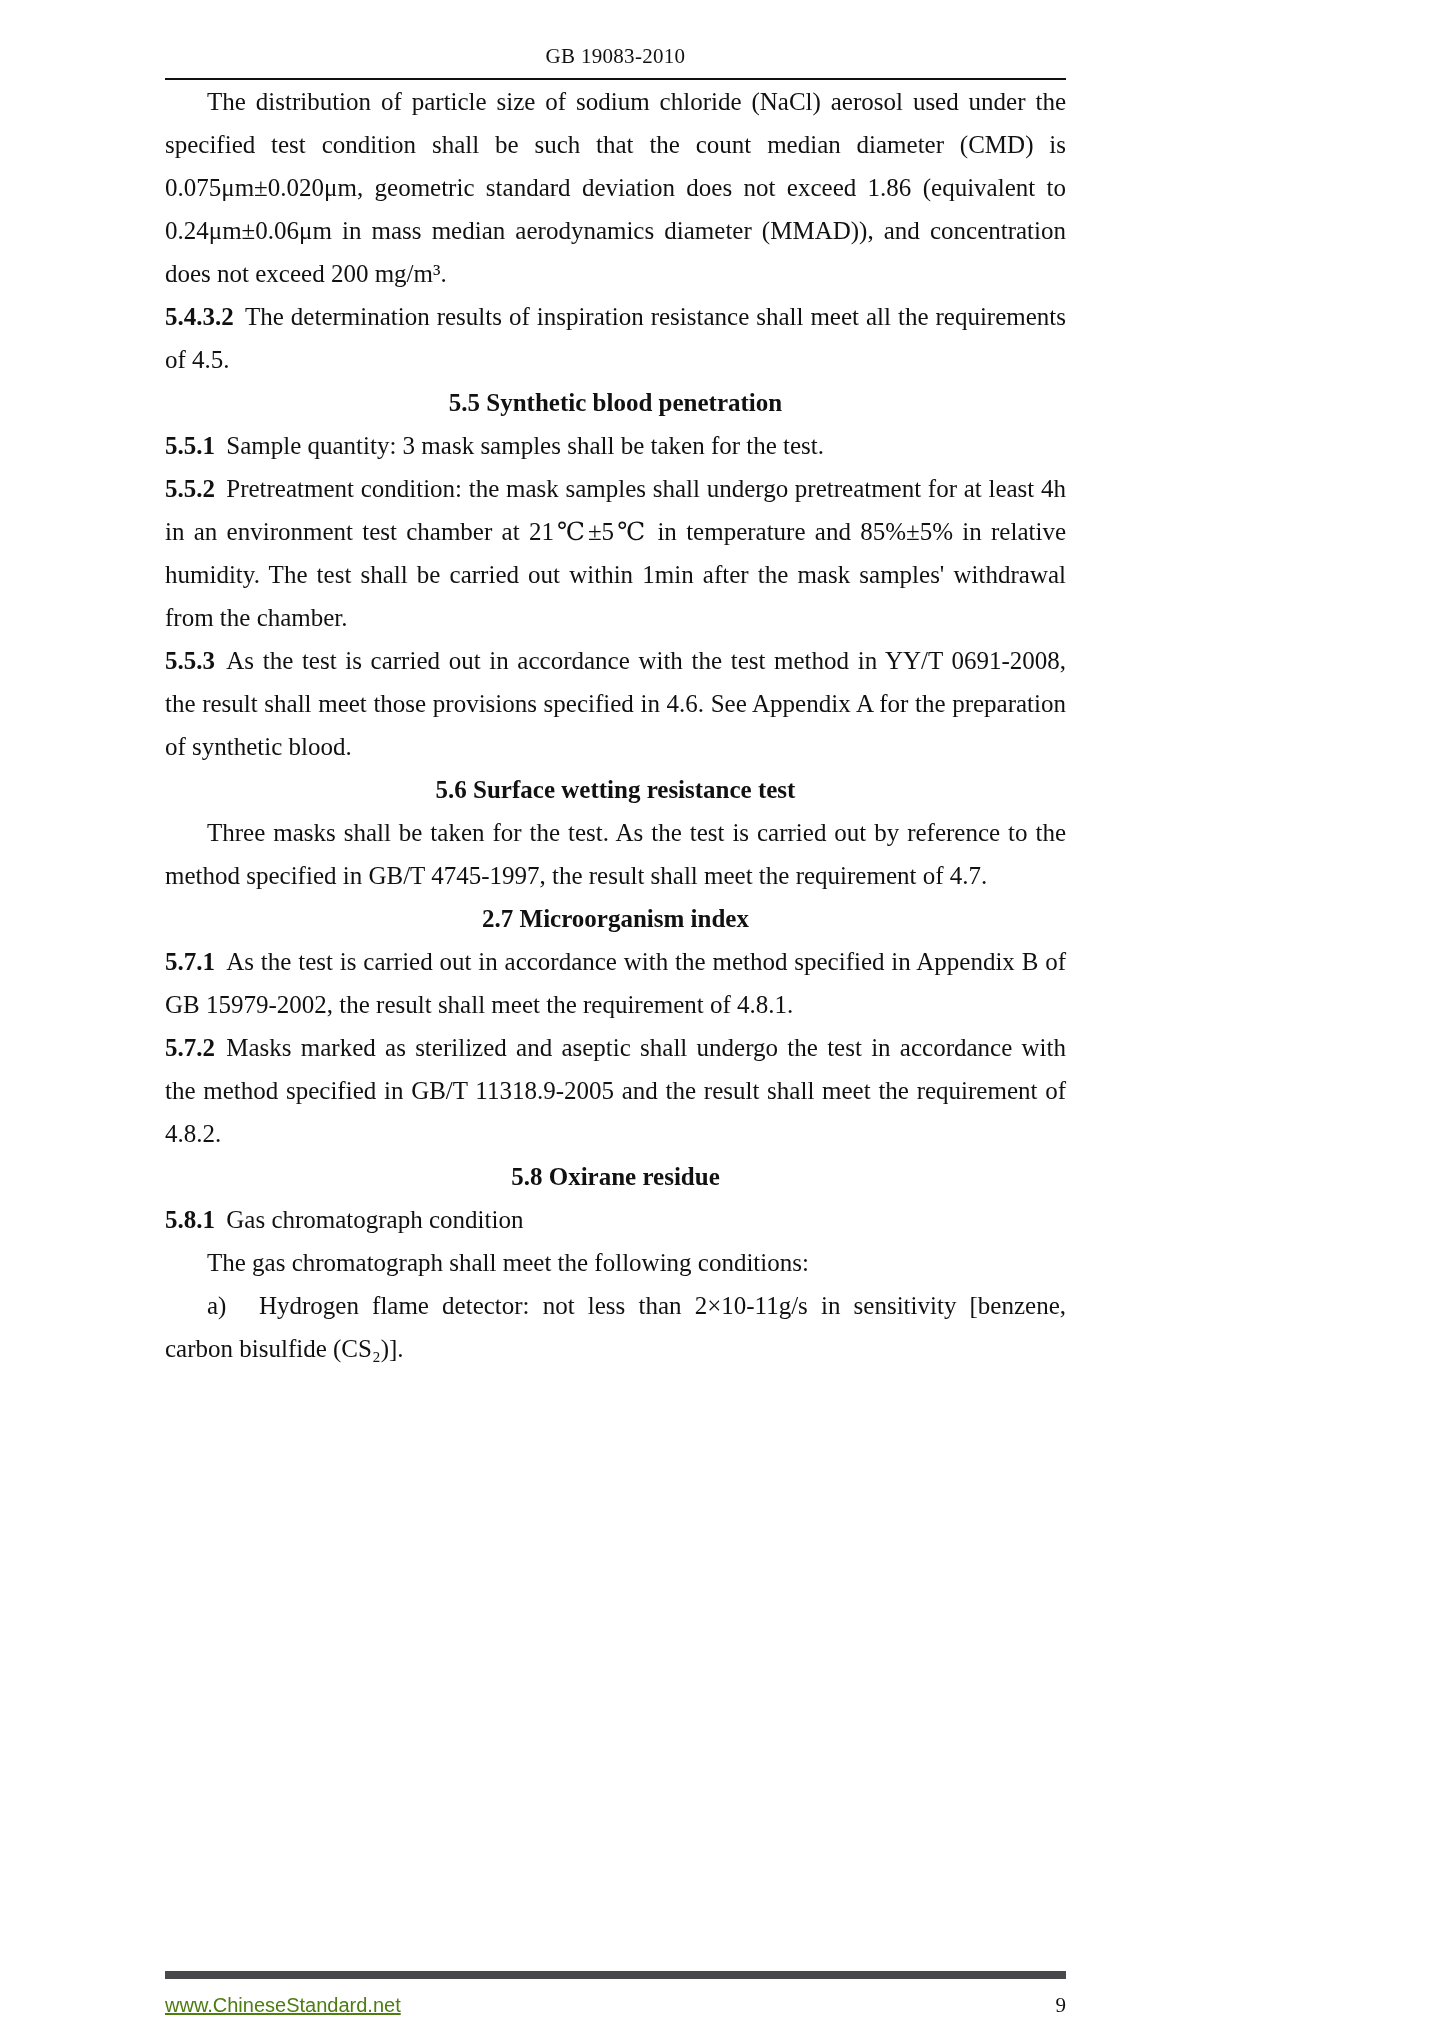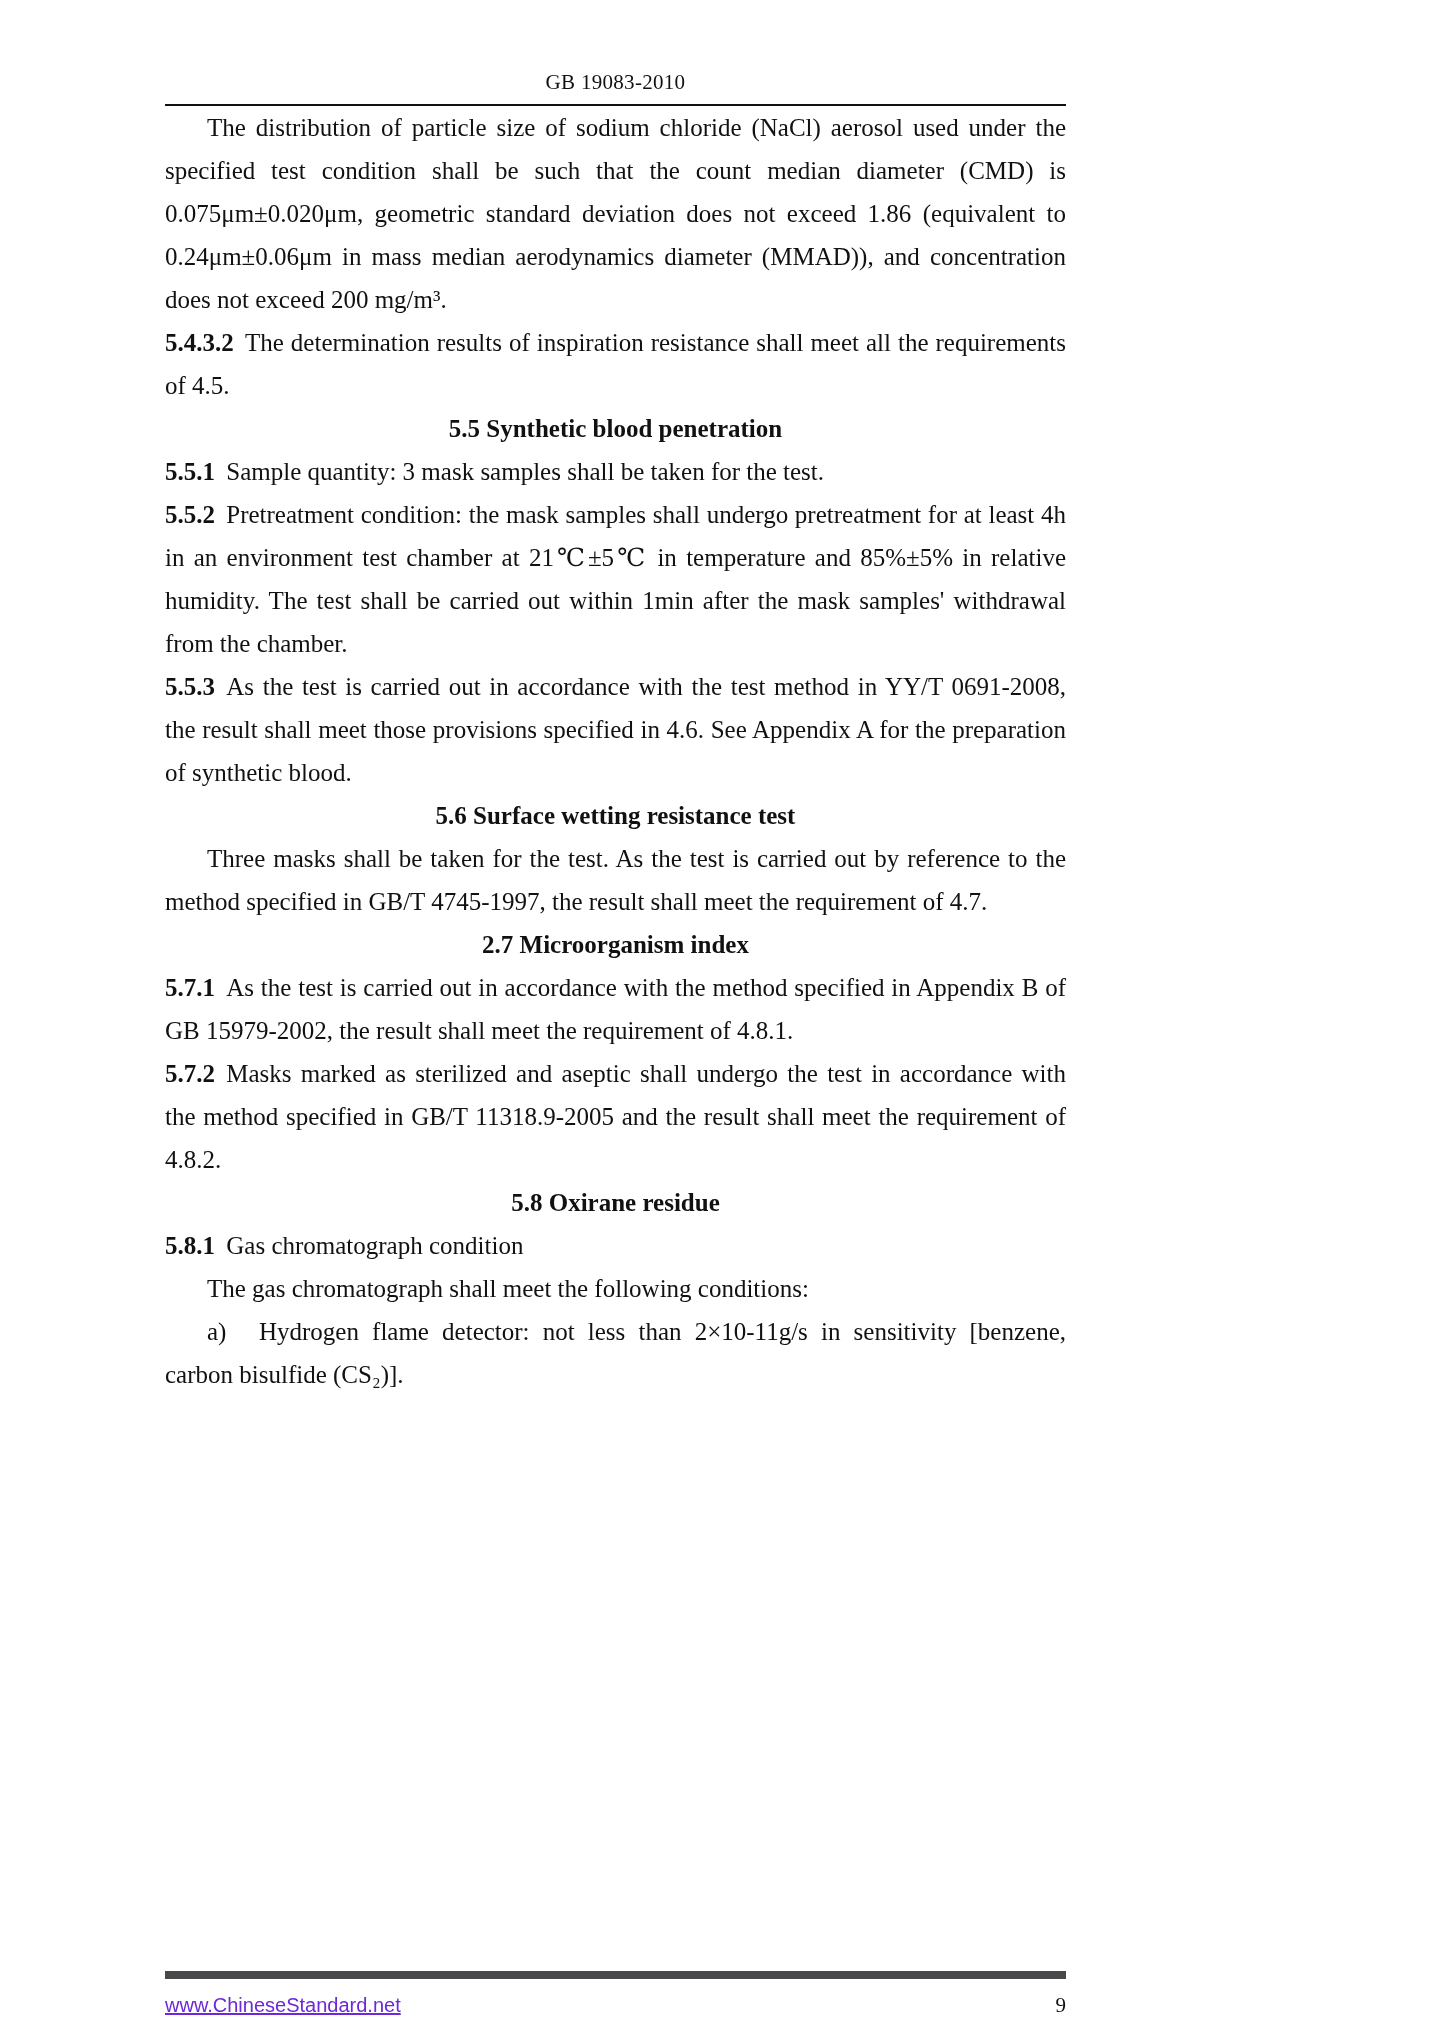--- a/index.html
+++ b/index.html
@@ -8,21 +8,21 @@
     width: 1445px;
     min-height: 2044px;
     position: relative;
     font-family: "Liberation Serif", "DejaVu Serif", serif;
     color: #111111;
   }
   .page {
     width: 1231px;
     min-height: 2044px;
     position: relative;
-    padding: 70px 165px 0 165px;
+    padding: 44px 165px 0 165px;
   }
   .header {
     text-align: center;
     padding-bottom: 9px;
     border-bottom: 2px solid #111111;
   }
   .header-title {
     font-size: 21px;
     letter-spacing: 0.3px;
   }
@@ -60,21 +60,21 @@
   }
   .footer-row {
     margin-top: 14px;
     display: flex;
     justify-content: space-between;
     align-items: baseline;
   }
   .footer-link {
     font-family: "Liberation Sans", "DejaVu Sans", sans-serif;
     font-size: 20px;
-    color: #6d28d9;
+    color: #4d7c0f;
     text-decoration: underline;
     cursor: pointer;
   }
   .page-number {
     font-size: 21px;
     color: #111111;
   }
 </style>
 </head>
 <body>

